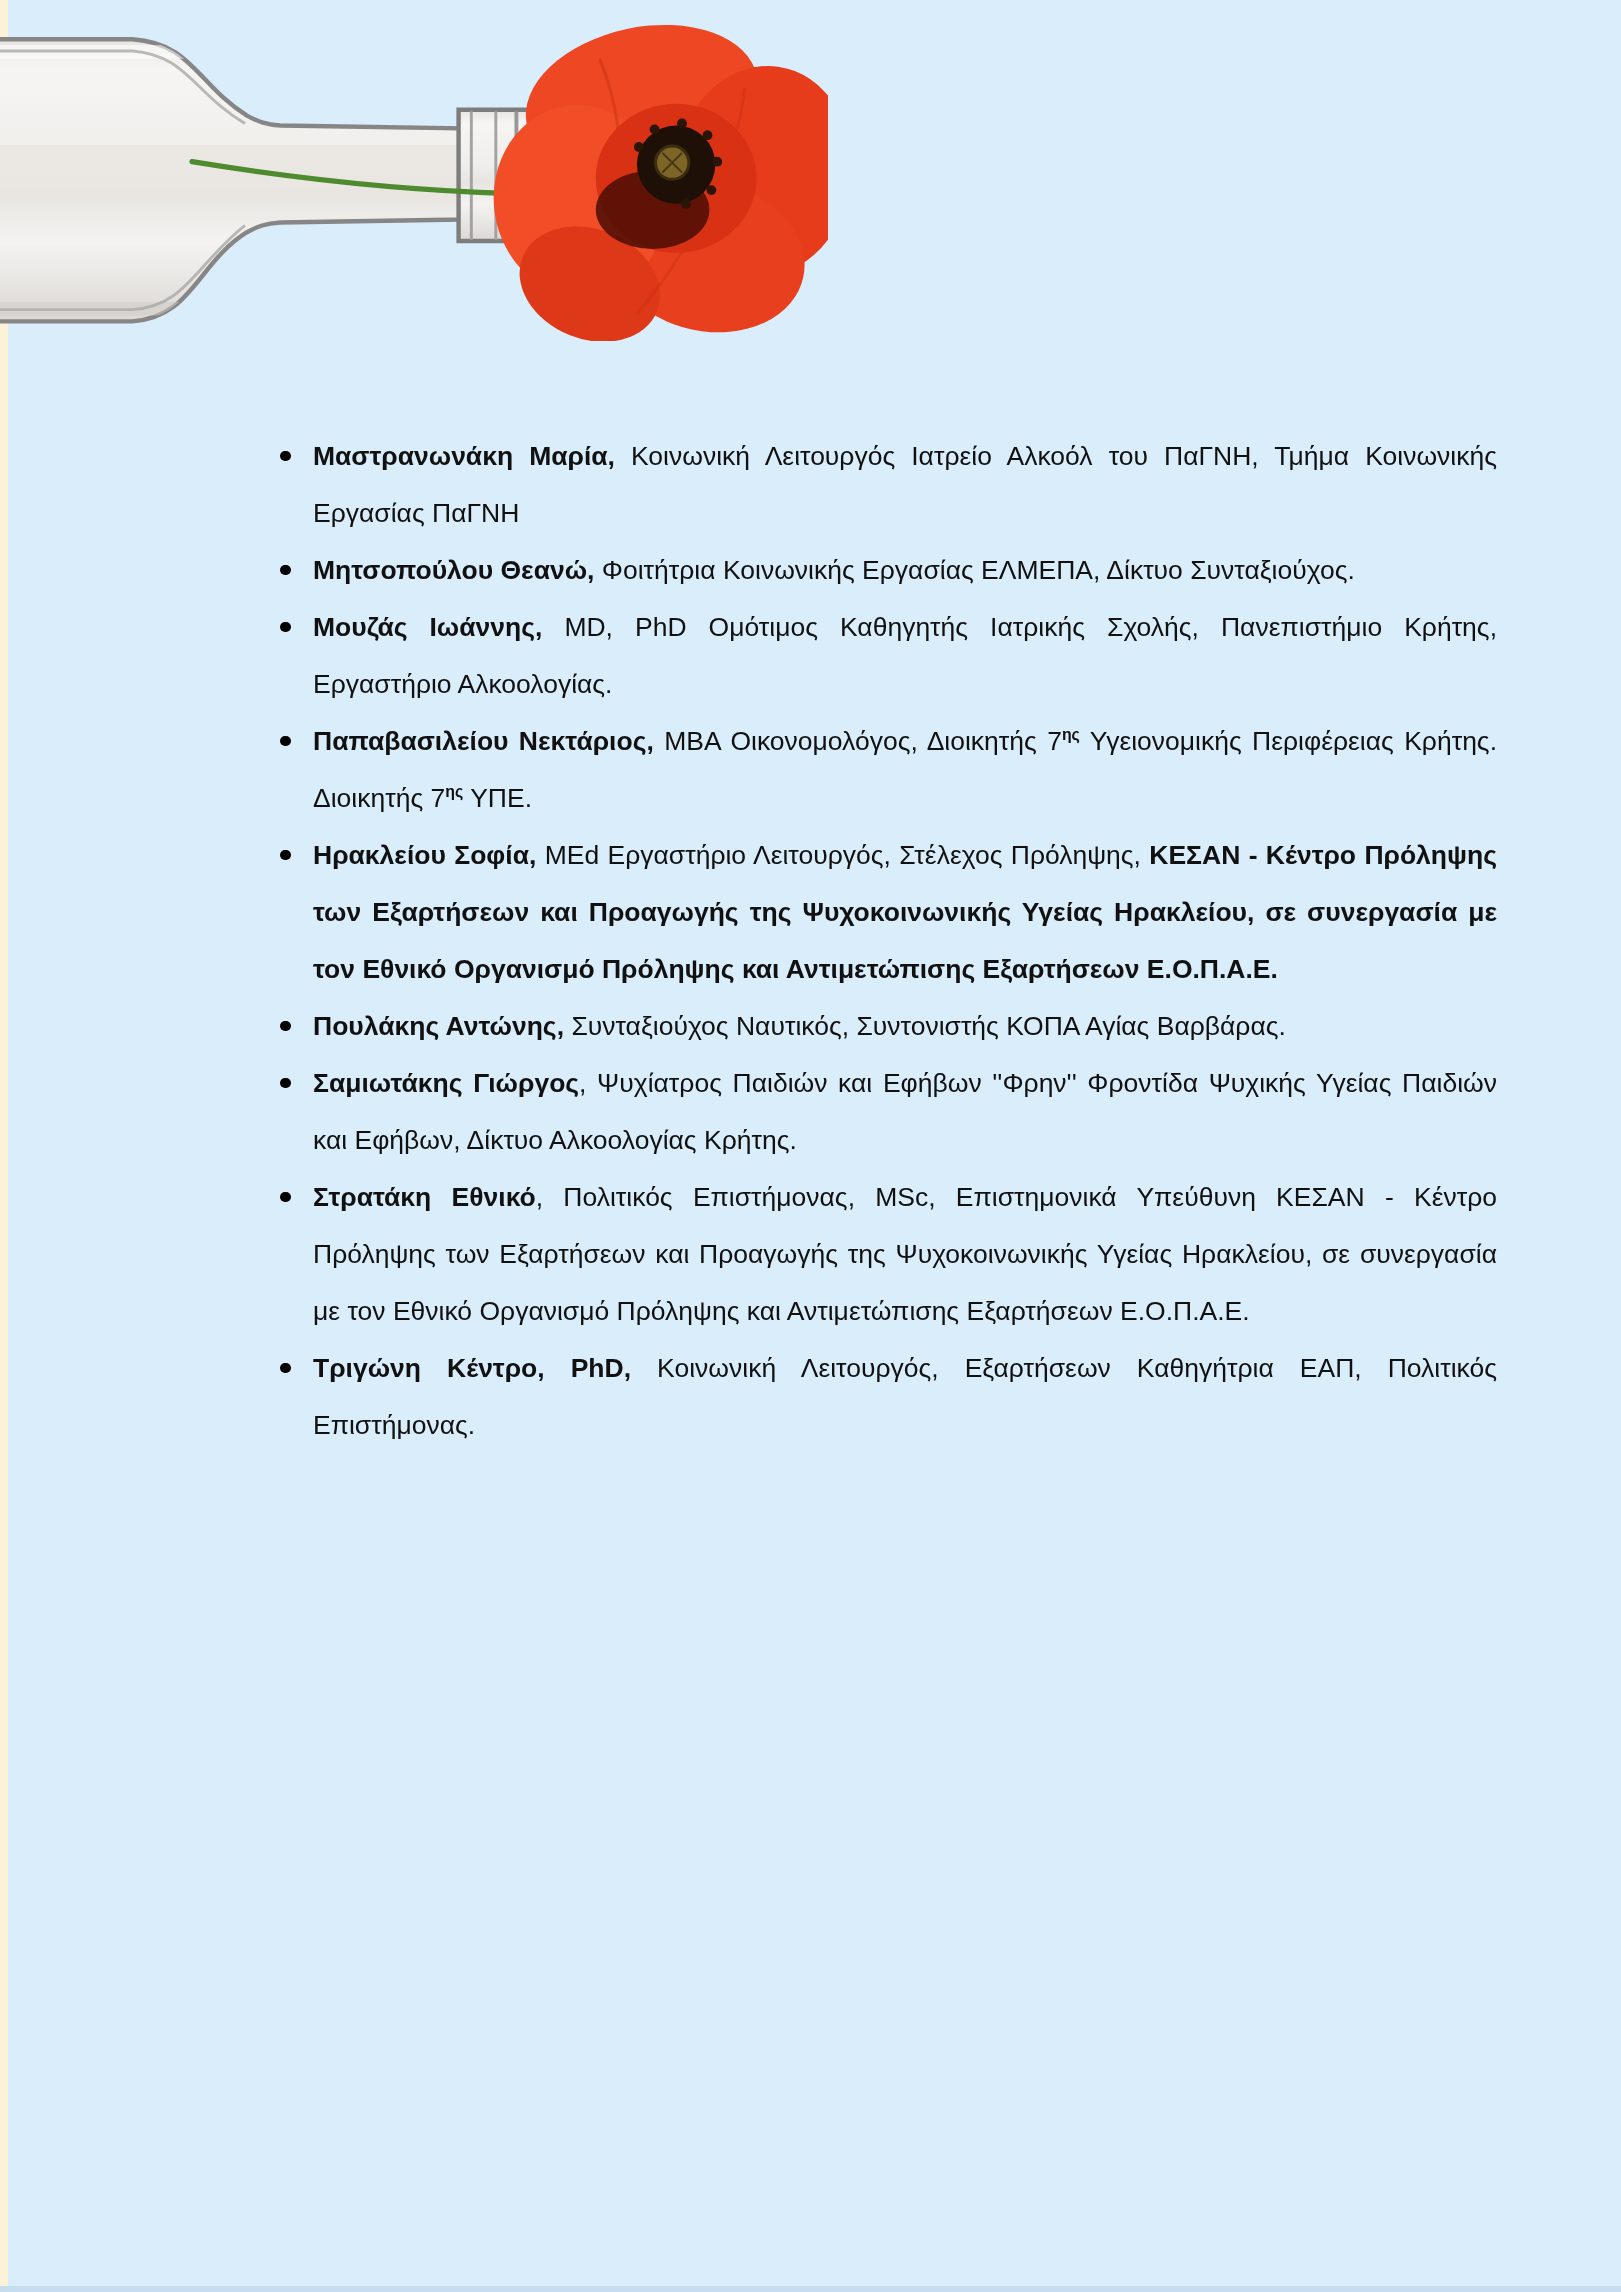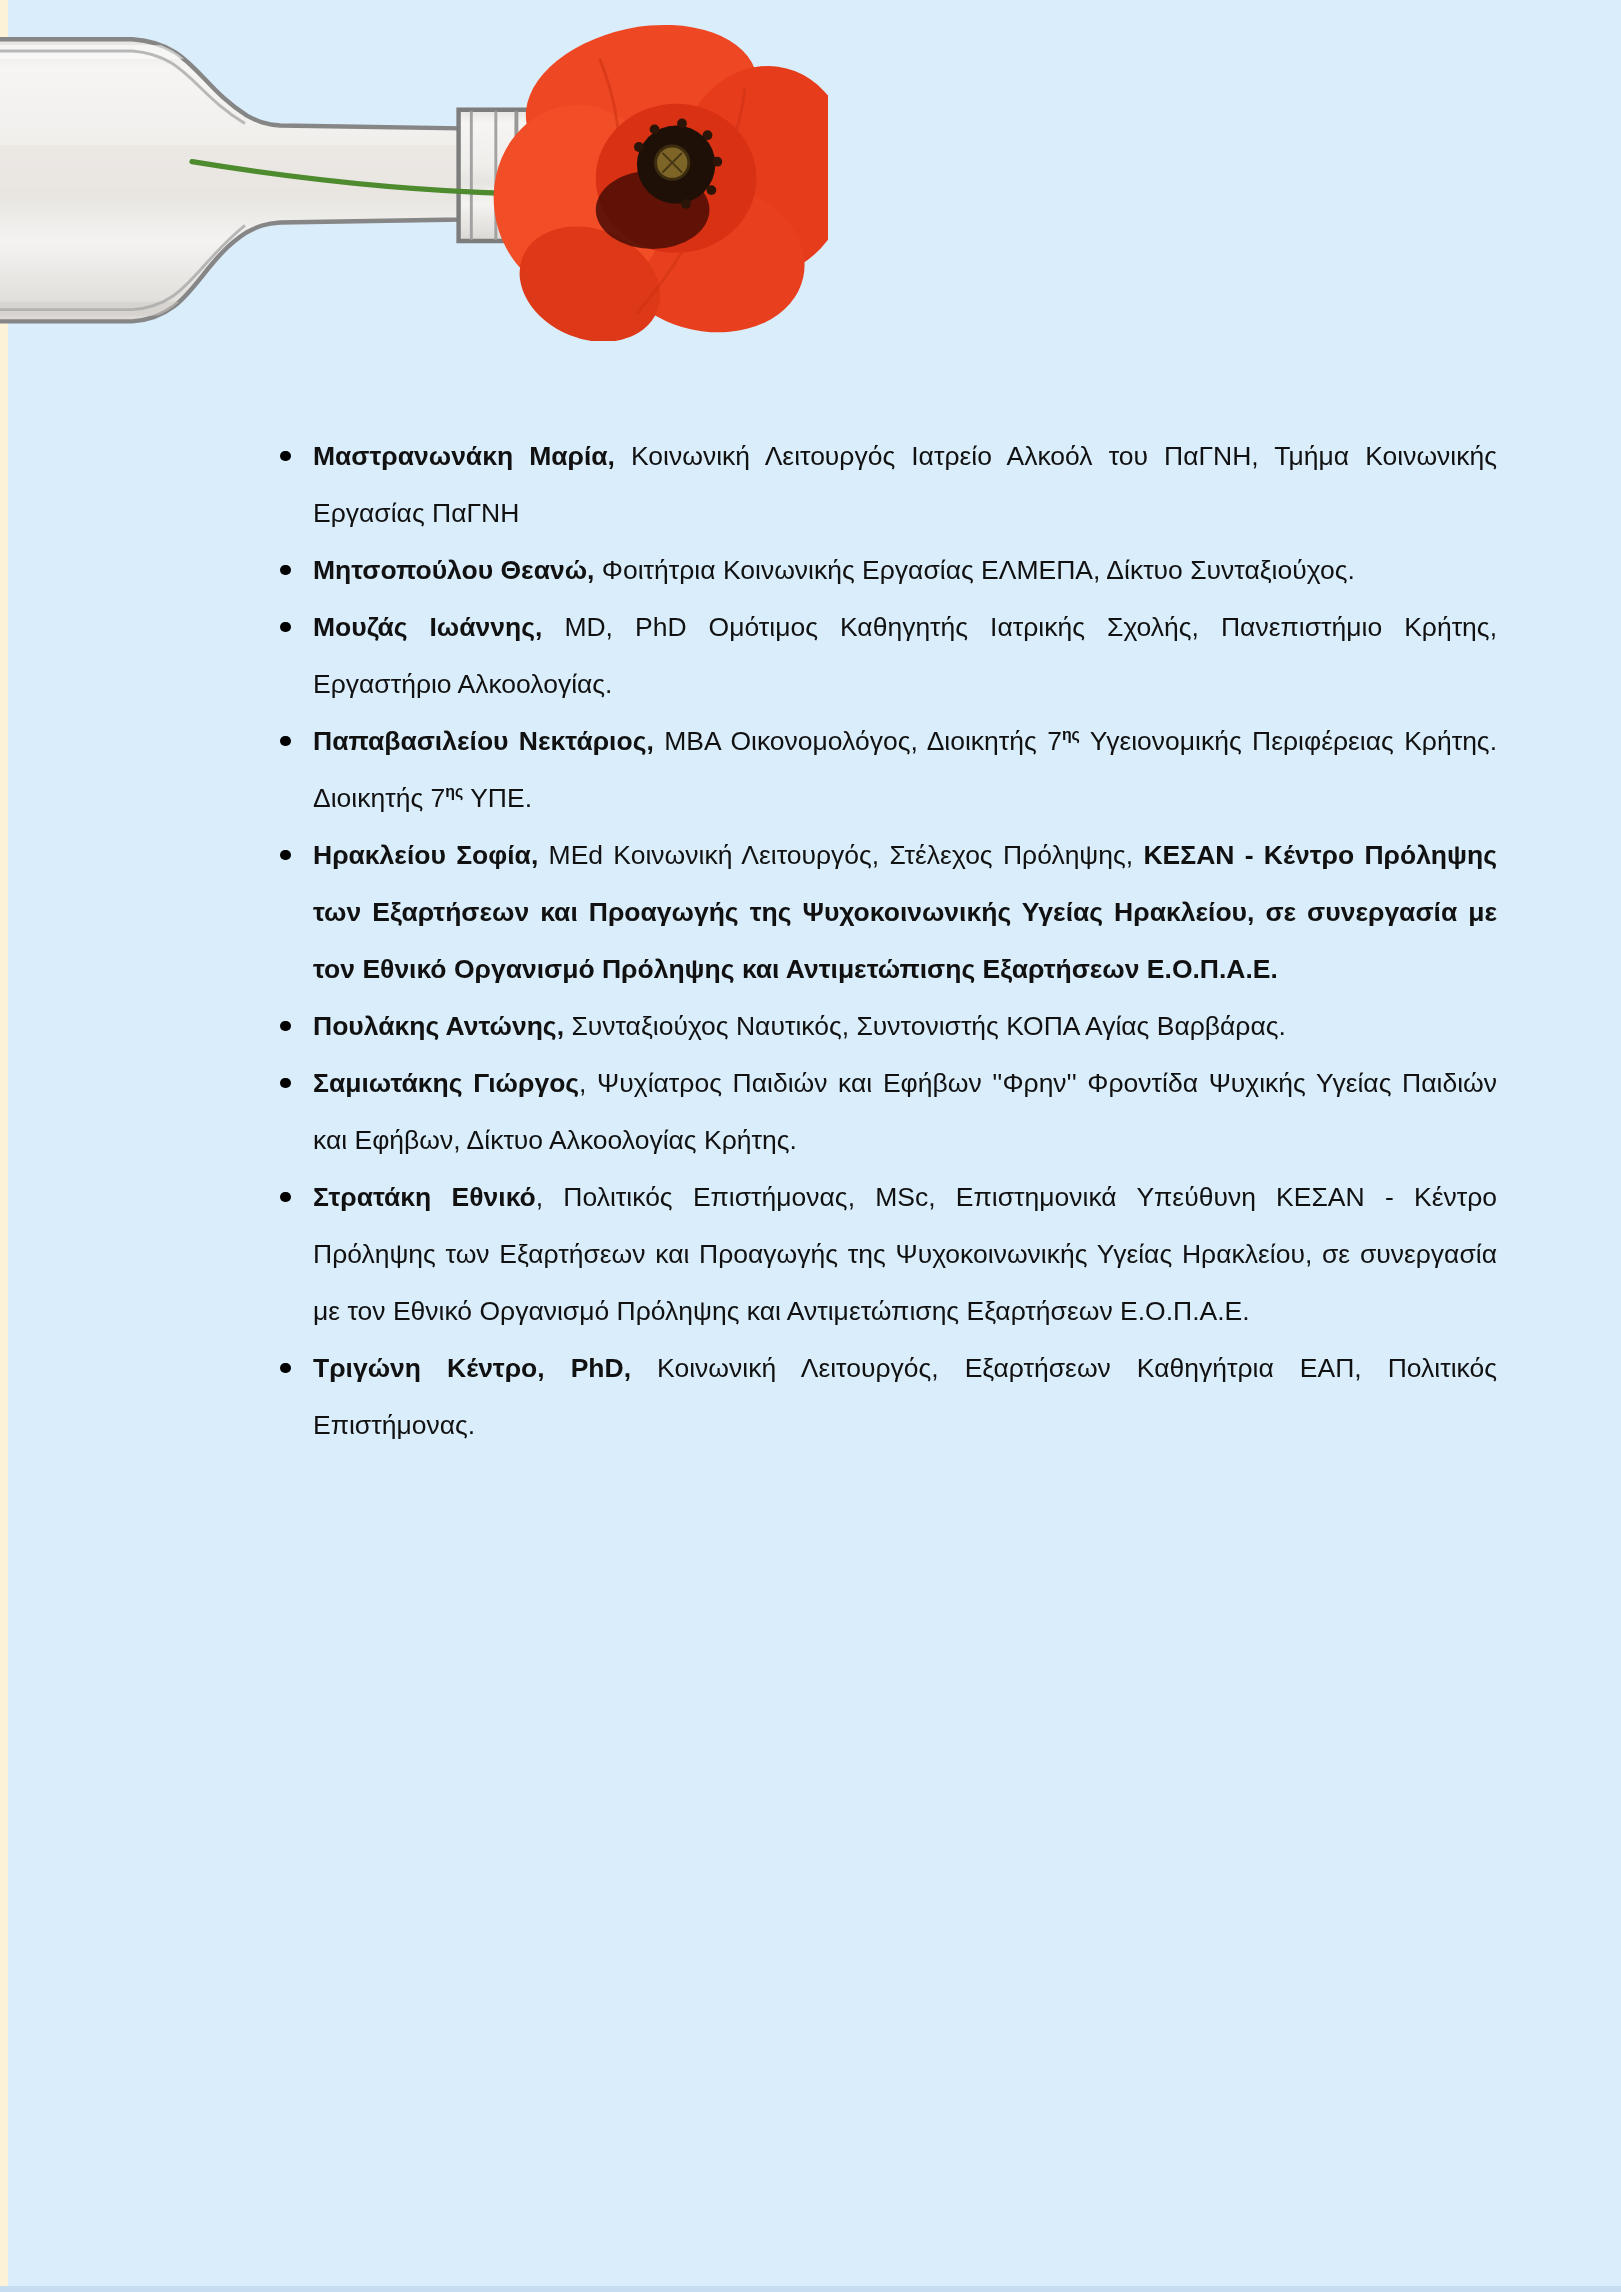--- a/index.html
+++ b/index.html
@@ -138,21 +138,21 @@
       <li>
         <span class="bullet"></span>
         <div class="entry-text"><strong>Μουζάς Ιωάννης,</strong><span> MD, PhD Ομότιμος Καθηγητής Ιατρικής Σχολής, Πανεπιστήμιο Κρήτης, Εργαστήριο Αλκοολογίας.</span></div>
       </li>
       <li>
         <span class="bullet"></span>
         <div class="entry-text"><strong>Παπαβασιλείου Νεκτάριος,</strong><span> MBA Οικονομολόγος, Διοικητής 7</span><span><sup>ης</sup></span><span> Υγειονομικής Περιφέρειας Κρήτης. Διοικητής 7</span><span><sup>ης</sup></span><span> ΥΠΕ.</span></div>
       </li>
       <li>
         <span class="bullet"></span>
-        <div class="entry-text"><strong>Ηρακλείου Σοφία,</strong><span> MEd Κοινωνική Λειτουργός, Στέλεχος Πρόληψης, </span><strong>ΚΕΣΑΝ - Κέντρο Πρόληψης των Εξαρτήσεων και Προαγωγής της Ψυχοκοινωνικής Υγείας Ηρακλείου, σε συνεργασία με τον Εθνικό Οργανισμό Πρόληψης και Αντιμετώπισης Εξαρτήσεων Ε.Ο.Π.Α.Ε.</strong></div>
+        <div class="entry-text"><strong>Ηρακλείου Σοφία,</strong><span> MEd Εργαστήριο Λειτουργός, Στέλεχος Πρόληψης, </span><strong>ΚΕΣΑΝ - Κέντρο Πρόληψης των Εξαρτήσεων και Προαγωγής της Ψυχοκοινωνικής Υγείας Ηρακλείου, σε συνεργασία με τον Εθνικό Οργανισμό Πρόληψης και Αντιμετώπισης Εξαρτήσεων Ε.Ο.Π.Α.Ε.</strong></div>
       </li>
       <li>
         <span class="bullet"></span>
         <div class="entry-text"><strong>Πουλάκης Αντώνης,</strong><span> Συνταξιούχος Ναυτικός, Συντονιστής ΚΟΠΑ Αγίας Βαρβάρας.</span></div>
       </li>
       <li>
         <span class="bullet"></span>
         <div class="entry-text"><strong>Σαμιωτάκης Γιώργος</strong><span>, Ψυχίατρος Παιδιών και Εφήβων ''Φρην'' Φροντίδα Ψυχικής Υγείας Παιδιών και Εφήβων, Δίκτυο Αλκοολογίας Κρήτης.</span></div>
       </li>
       <li>

